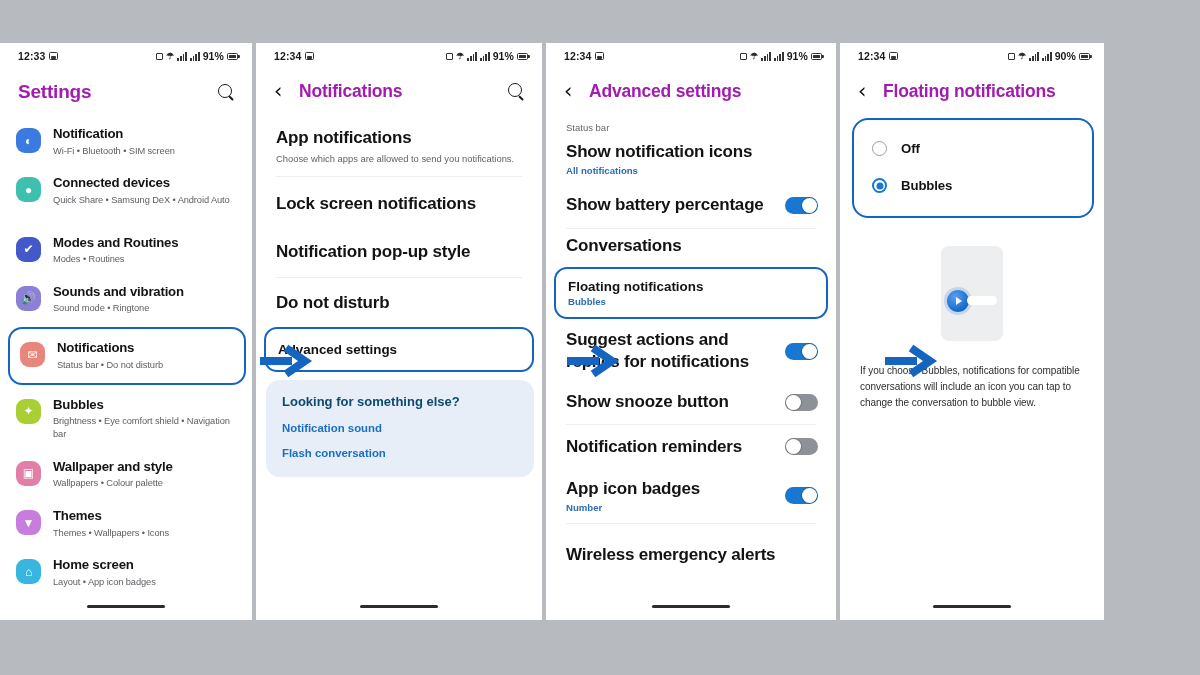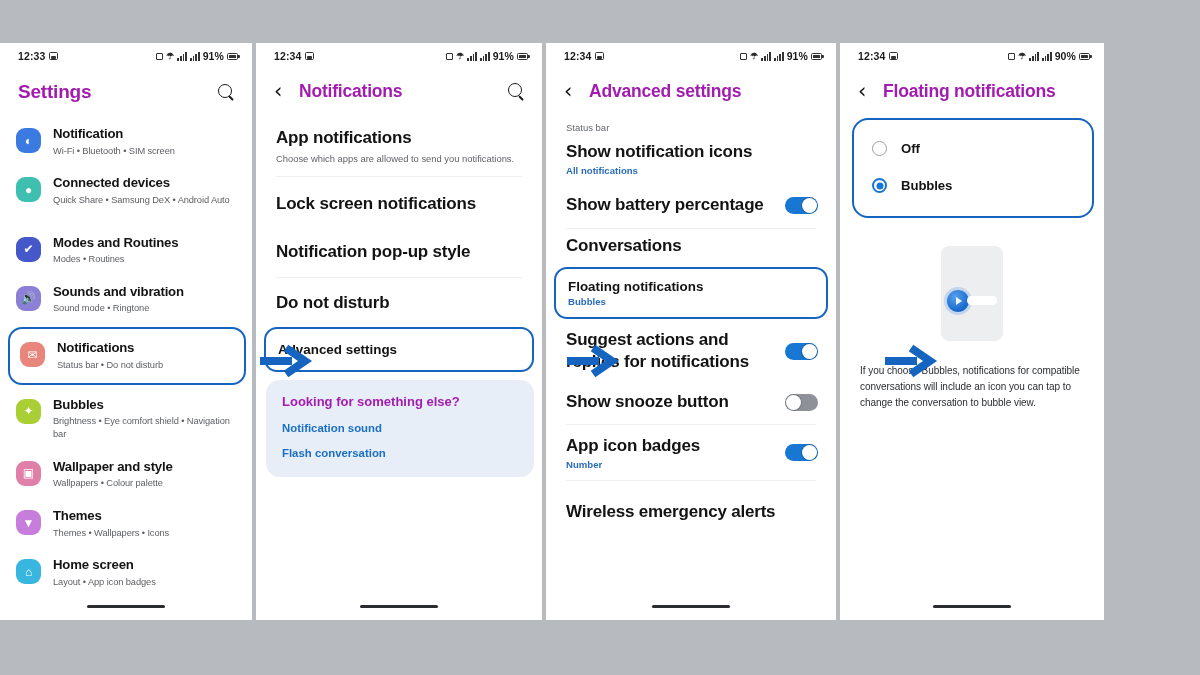--- a/index.html
+++ b/index.html
@@ -132,21 +132,21 @@
     margin: 2px 8px; padding: 10px 12px;
   }
   .hl-box .mt { font-size: 13.4px; font-weight: 700; color: #131313; }
   .hl-box .mv { font-size: 9.6px; color: #2b6cb8; margin-top: 2px; font-weight: 600; }
 
   
   .lfcard {
     margin: 8px 8px 0 10px; padding: 14px 16px 18px;
     background: #e7eef7; border-radius: 14px;
   }
-  .lfcard .lft { font-size: 13px; font-weight: 700; color: #a21caf; }
+  .lfcard .lft { font-size: 13px; font-weight: 700; color: #0c4a6e; }
   .lfcard a {
     display: block; font-size: 11.4px; color: #1a6fc4;
     font-weight: 700; margin-top: 13px; text-decoration: none;
   }
 
   
   .radio-group {
     border: 2px solid #1565c0; border-radius: 16px;
     margin: 2px 10px 0 12px; padding: 10px 0 12px;
   }
@@ -451,20 +451,26 @@
       </div>
 
       <div class="mrow with-toggle" style="padding-top:10px;padding-bottom:10px;">
         <div class="mlab mt">Show snooze button</div>
         <div class="toggle off">
             <span class="knob"></span>
           </div>
       </div>
       <div class="divider"></div>
 
+      <div class="mrow with-toggle" style="padding-top:11px;padding-bottom:10px;">
+        <div class="mlab mt">Notification reminders</div>
+        <div class="toggle off">
+            <span class="knob"></span>
+          </div>
+      </div>
 
       <div class="mrow with-toggle" style="padding-top:10px;padding-bottom:10px;">
         <div class="mlab">
           <div class="mt">App icon badges</div>
           <div class="mv">Number</div>
         </div>
         <div class="toggle on">
             <span class="knob"></span>
           </div>
       </div>

